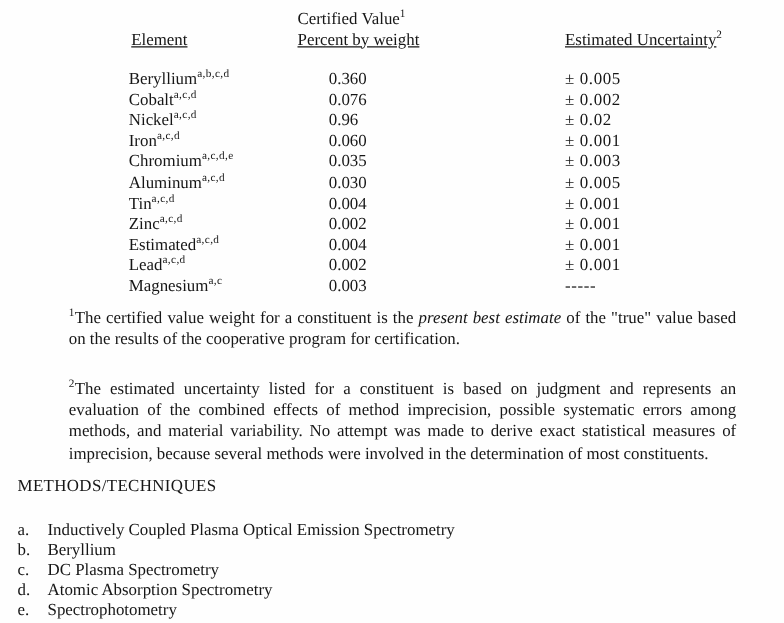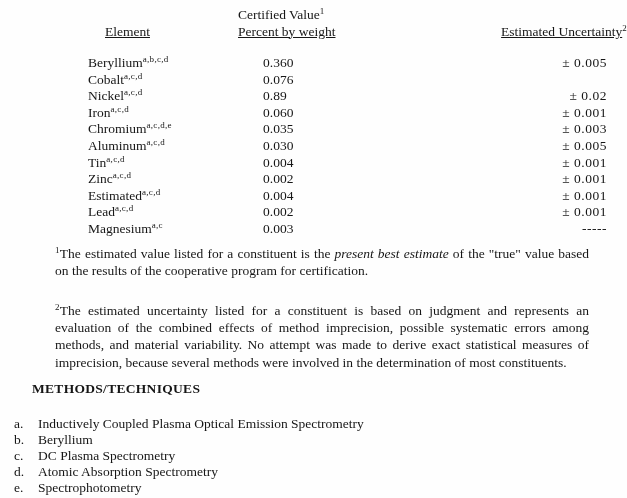--- a/index.html
+++ b/index.html
@@ -7,32 +7,32 @@
     width:627px;height:498px;position:relative;overflow:hidden;
     background:#fefefe;color:#161616;
     font-family:"Liberation Serif", serif;
     font-size:13.5px;line-height:16.5px;
   }
   .u{text-decoration:underline;}
   sup{font-size:9px;line-height:0;vertical-align:super;letter-spacing:0.3px;}
   
   .hdr-cert{position:absolute;left:238px;top:7px;width:185px;text-align:left;}
   .hdr-el{position:absolute;left:105px;top:24px;}
-  .hdr-unc{position:absolute;left:452px;top:24px;width:175px;text-align:right;}
+  .hdr-unc{position:absolute;left:452px;top:24px;width:175px;text-align:left;}
   .rows{position:absolute;left:0;top:55px;width:627px;}
   .row{position:relative;height:16.6px;}
-  .c-el{position:absolute;left:88px;white-space:nowrap;}
+  .c-el{position:absolute;left:103px;white-space:nowrap;}
   .c-val{position:absolute;left:263px;width:134px;text-align:left;}
-  .c-unc{position:absolute;left:432px;width:175px;text-align:right;letter-spacing:0.5px;}
+  .c-unc{position:absolute;left:452px;width:175px;text-align:left;letter-spacing:0.5px;}
   
   .footnote{position:absolute;left:55px;width:534px;text-align:justify;line-height:17.2px;}
   .fn1{top:245px;}
   .fn2{top:302px;}
   
-  .methods-title{position:absolute;left:32px;top:381px;letter-spacing:0.3px;font-weight:bold;}
+  .methods-title{position:absolute;left:14px;top:381px;letter-spacing:0.3px;}
   .methods-list{position:absolute;left:14px;top:416px;line-height:15.9px;}
   .method-item{display:flex;}
   .m-letter{width:24px;flex:0 0 24px;}
 </style>
 </head>
 <body>
 
 <div>
 
   <div class="hdr-cert">
@@ -46,25 +46,26 @@
 
       <div class="row">
         <span class="c-el"><span>Beryllium</span><sup>a,b,c,d</sup></span>
         <span class="c-val">0.360</span>
         <span class="c-unc">± 0.005</span>
       </div>
 
       <div class="row">
         <span class="c-el"><span>Cobalt</span><sup>a,c,d</sup></span>
         <span class="c-val">0.076</span>
+        <span class="c-unc">± 0.002</span>
       </div>
 
       <div class="row">
         <span class="c-el"><span>Nickel</span><sup>a,c,d</sup></span>
-        <span class="c-val">0.89</span>
+        <span class="c-val">0.96</span>
         <span class="c-unc">± 0.02</span>
       </div>
 
       <div class="row">
         <span class="c-el"><span>Iron</span><sup>a,c,d</sup></span>
         <span class="c-val">0.060</span>
         <span class="c-unc">± 0.001</span>
       </div>
 
       <div class="row">
@@ -104,21 +105,21 @@
       </div>
 
       <div class="row">
         <span class="c-el"><span>Magnesium</span><sup>a,c</sup></span>
         <span class="c-val">0.003</span>
         <span class="c-unc">-----</span>
       </div>
 
   </div>
 
-  <div class="footnote fn1"><sup>1</sup><span>The estimated value listed for a constituent is the </span><i>present best estimate</i><span> of the "true" value based on the results of the cooperative program for certification.</span></div>
+  <div class="footnote fn1"><sup>1</sup><span>The certified value weight for a constituent is the </span><i>present best estimate</i><span> of the "true" value based on the results of the cooperative program for certification.</span></div>
 
   <div class="footnote fn2"><sup>2</sup><span>The estimated uncertainty listed for a constituent is based on judgment and represents an evaluation of the combined effects of method imprecision, possible systematic errors among methods, and material variability.  No attempt was made to derive exact statistical measures of imprecision, because several methods were involved in the determination of most constituents.</span></div>
 
   <div class="methods-title">METHODS/TECHNIQUES</div>
   <div class="methods-list">
 
       <div class="method-item">
         <span class="m-letter">a.</span>
         <span>Inductively Coupled Plasma Optical Emission Spectrometry</span>
       </div>

